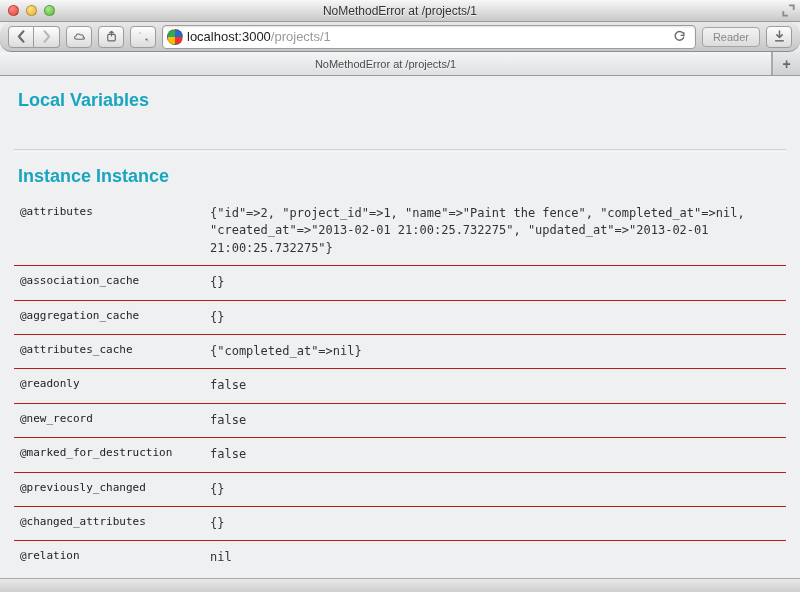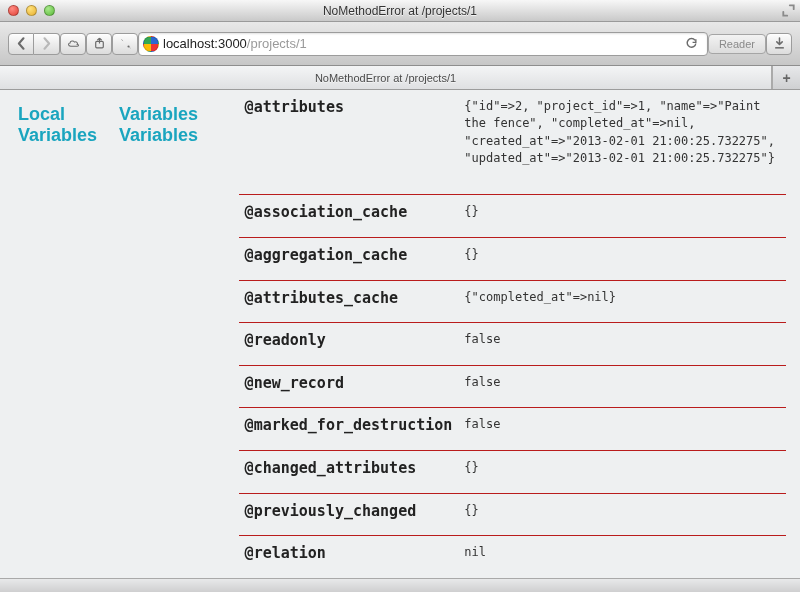--- a/index.html
+++ b/index.html
@@ -19,24 +19,24 @@
   }
   .traffic { display: flex; gap: 7px; margin-left: 8px; }
   .tl { width: 11px; height: 11px; border-radius: 50%; border: 0.5px solid rgba(0,0,0,.25); }
   .tl.red { background: radial-gradient(circle at 35% 30%, #ff8b82, #e24238); }
   .tl.yel { background: radial-gradient(circle at 35% 30%, #ffe27a, #e8b032); }
   .tl.grn { background: radial-gradient(circle at 35% 30%, #a8e98c, #5cbb3a); }
   .wtitle { position: absolute; left: 0; right: 0; text-align: center; color: #333; font-size: 12px; text-shadow: 0 1px 0 rgba(255,255,255,.7); pointer-events:none;}
   .fs { position:absolute; right:6px; top:4px; width:12px; height:12px; color:#7a7a7a; font-size:12px; }
   
   .toolbar {
-    height: 44px;
+    height: 30px;
     background: linear-gradient(#e8e8e8, #c7c7c7);
     border-bottom: 1px solid #8e8e8e;
-    display: flex; align-items: center; padding: 0 8px;
+    display: flex; align-items: center; gap: 6px; padding: 0 8px; border-radius: 12px;
   }
   .btn {
     height: 22px; min-width: 26px;
     background: linear-gradient(#fdfdfd, #dcdcdc);
     border: 1px solid #9c9c9c; border-radius: 4px;
     display: inline-flex; align-items: center; justify-content: center;
     box-shadow: 0 1px 0 rgba(255,255,255,.6) inset;
     font-size: 11px; color: #555;
   }
   .btngrp { display: flex; }
@@ -85,21 +85,21 @@
   }
   
   .content {
     flex:1; overflow:hidden;
     background:#eef0f1;
     padding: 0;
   }
   .page {
     margin: 0 14px; height:100%;
     background:#eef0f1;
-    display:flex; flex-direction:row;
+    display:flex; flex-direction:column;
   }
   h2.section {
     font-size:18px; font-weight:bold; color:#1aa5bf;
     padding: 14px 4px 10px 4px;
   }
   .hr {
     height:3px;
     background: linear-gradient(#dfe2e3,#f6f7f7);
     border-top:1px solid #d2d5d6;
     border-bottom:1px solid #f7f8f8;
@@ -110,21 +110,21 @@
     width:100%;
     border-collapse:collapse;
     font-size:12px;
   }
   table.vars tr { border-top:1px solid #b91c1c; }
   table.vars tr:first-child { border-top:none; }
   table.vars td { padding:8px 6px; vertical-align:top; }
   td.key {
     width:190px;
     font-family: Menlo, Consolas, monospace;
-    font-size:15px; font-weight:bold; color:#222;
+    font-size:11px; font-weight:normal; color:#222;
   }
   td.val {
     font-family: Menlo, Consolas, monospace;
     font-size:12px; color:#333; white-space:pre-wrap; line-height:1.45;
   }
   
   .statusbar {
     height:14px;
     background: linear-gradient(#e8e9ea,#cfcfd0);
     border-top:1px solid #a9a9a9;
@@ -211,21 +211,21 @@
     <span>+</span>
   </div>
 </div>
 
 <div class="content">
   <div class="page">
     <h2 class="section">Local Variables</h2>
     <div class="spacer"></div>
     <div class="hr"></div>
 
-    <h2 class="section">Variables Variables</h2>
+    <h2 class="section">Instance Instance</h2>
 
     <table class="vars">
       <tbody id="ivar-body">
           <tr>
             <td class="key">@attributes</td>
             <td class="val">{"id"=&gt;2, "project_id"=&gt;1, "name"=&gt;"Paint the fence", "completed_at"=&gt;nil, "created_at"=&gt;"2013-02-01 21:00:25.732275", "updated_at"=&gt;"2013-02-01 21:00:25.732275"}</td>
           </tr>
           <tr>
             <td class="key">@association_cache</td>
             <td class="val">{}</td>
@@ -244,25 +244,25 @@
           </tr>
           <tr>
             <td class="key">@new_record</td>
             <td class="val">false</td>
           </tr>
           <tr>
             <td class="key">@marked_for_destruction</td>
             <td class="val">false</td>
           </tr>
           <tr>
+            <td class="key">@previously_changed</td>
+            <td class="val">{}</td>
+          </tr>
+          <tr>
             <td class="key">@changed_attributes</td>
-            <td class="val">{}</td>
-          </tr>
-          <tr>
-            <td class="key">@previously_changed</td>
             <td class="val">{}</td>
           </tr>
           <tr>
             <td class="key">@relation</td>
             <td class="val">nil</td>
           </tr>
         </tbody>
     </table>
   </div>
 </div>

